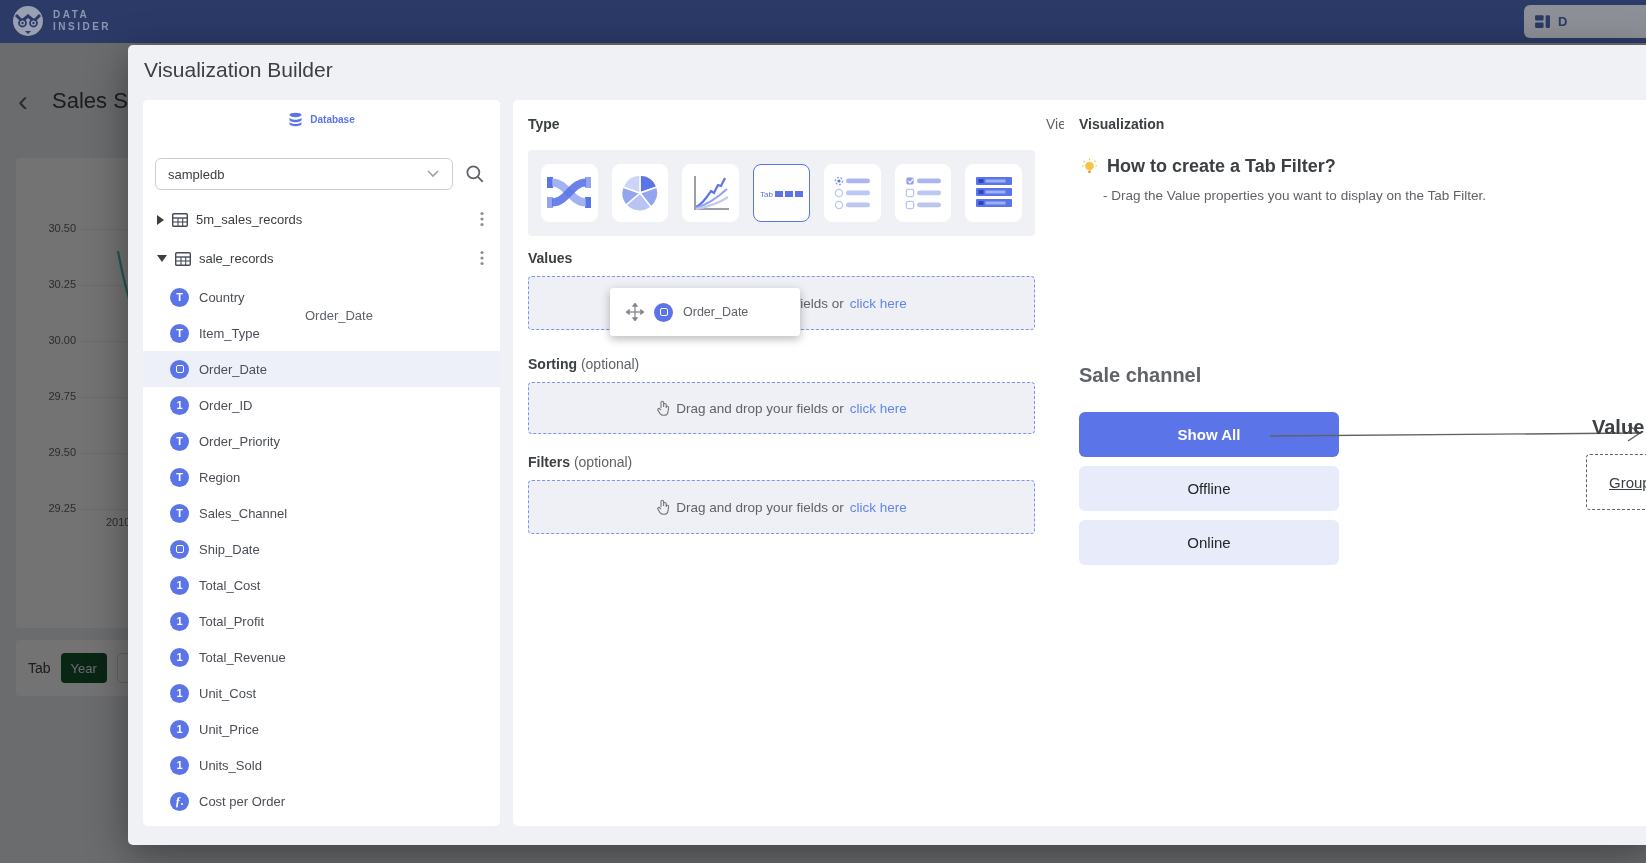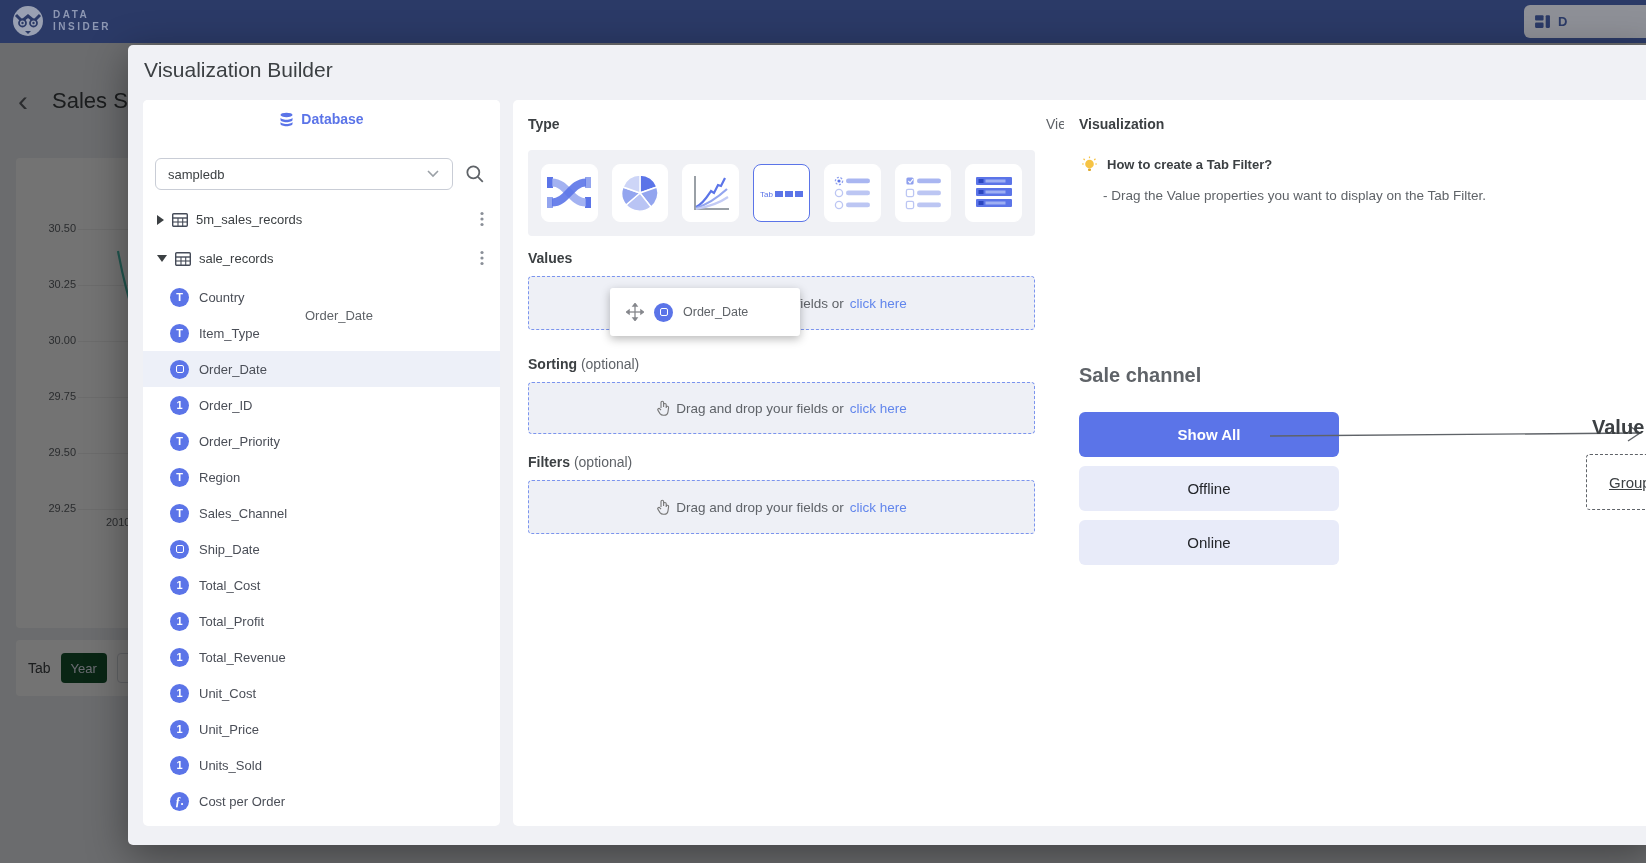--- a/index.html
+++ b/index.html
@@ -35,21 +35,21 @@
   .modal { position:absolute; left:128px; top:45px; width:1526px; height:800px; background:#f0f1f5;
            border-radius:5px 0 0 5px; z-index:10; box-shadow:0 10px 40px rgba(0,0,0,.4); }
   .modal-title { position:absolute; left:16px; top:13px; font-size:21px; color:#3c4043; }
   .panel { position:absolute; top:55px; height:726px; background:#fff; border-radius:5px; }
   .panel-left  { left:15px;  width:357px; }
   .panel-mid   { left:385px; width:625px; }
   .panel-right { left:936px; width:700px; }
 
   
   .lp-tabs { position:absolute; left:0; top:0; width:100%; height:38px; display:flex; border-radius:5px 5px 0 0; overflow:hidden; }
-  .lp-tab { flex:1; display:flex; align-items:center; justify-content:center; gap:7px; font-size:14px; font-weight:bold; cursor:pointer; }
+  .lp-tab { flex:1; display:flex; align-items:center; justify-content:center; gap:7px; font-size:10px; font-weight:bold; cursor:pointer; }
   .lp-tab.active { background:#fff; color:#5b74e8; }
   .lp-tab.idle { background:#f2f2f6; color:#3c4043; }
   .search-row { position:absolute; left:12px; top:58px; width:333px; height:32px; display:flex; align-items:center; }
   .search-box { width:298px; height:32px; border:1px solid #c9cdd6; border-radius:6px; background:#fff;
                 font-size:13px; color:#3c4043; padding:0 28px 0 12px; outline:none; font-family:inherit; }
   .search-chevron { position:absolute; left:272px; top:12px; }
   .search-glass { margin-left:12px; }
   .tree { position:absolute; left:0; top:100px; width:100%; }
   .tnode { height:39px; display:flex; align-items:center; padding-left:14px; gap:8px; font-size:13px; color:#3c4043; position:relative; }
   .tnode .kebab { position:absolute; right:16px; top:11px; }
@@ -77,21 +77,21 @@
   .dropzone { position:absolute; left:15px; width:507px; background:#eef0f6; border:1px dashed #7b94ee; border-radius:4px;
               display:flex; align-items:center; justify-content:center; gap:6px; font-size:13.5px; color:#5f6368; }
   .dz-link { color:#6286ec; cursor:pointer; }
   .chip { position:absolute; left:97px; top:188px; width:190px; height:48px; background:#fff; border-radius:3px;
           box-shadow:0 3px 10px rgba(0,0,0,.28); display:flex; align-items:center; gap:10px; padding-left:16px; z-index:3; }
   .chip-label { font-size:12.5px; color:#5f6368; }
 
   
   .rp-header { position:absolute; left:15px; top:16px; font-size:14px; font-weight:bold; color:#3c4043; }
   .tip-title { position:absolute; left:17px; top:56px; display:flex; align-items:center; gap:9px;
-               font-size:13px; font-weight:bold; color:#3c4043; }
+               font-size:18px; font-weight:bold; color:#3c4043; }
   .tip-body { position:absolute; left:39px; top:88px; font-size:13.5px; color:#5f6368; }
   .preview-title { position:absolute; left:15px; top:264px; font-size:20px; font-weight:bold; color:#5f6368; }
   .tf-btn { position:absolute; left:15px; width:260px; height:45px; border-radius:6px; display:flex;
             align-items:center; justify-content:center; font-size:15px; cursor:pointer; }
   .tf-btn.sel { background:#5b74e8; color:#fff; font-weight:bold; }
   .tf-btn.idle { background:#e8ebf9; color:#24262b; }
   .anno-arrow { position:absolute; left:206px; top:322px; width:380px; height:24px; }
   .anno-value { position:absolute; left:528px; top:316px; font-size:20px; font-weight:bold; color:#3c4043; white-space:nowrap; }
   .anno-box { position:absolute; left:522px; top:354px; width:170px; height:56px; border:1.5px dashed #5f6368;
               border-radius:4px; display:flex; align-items:center; padding-left:22px; }

